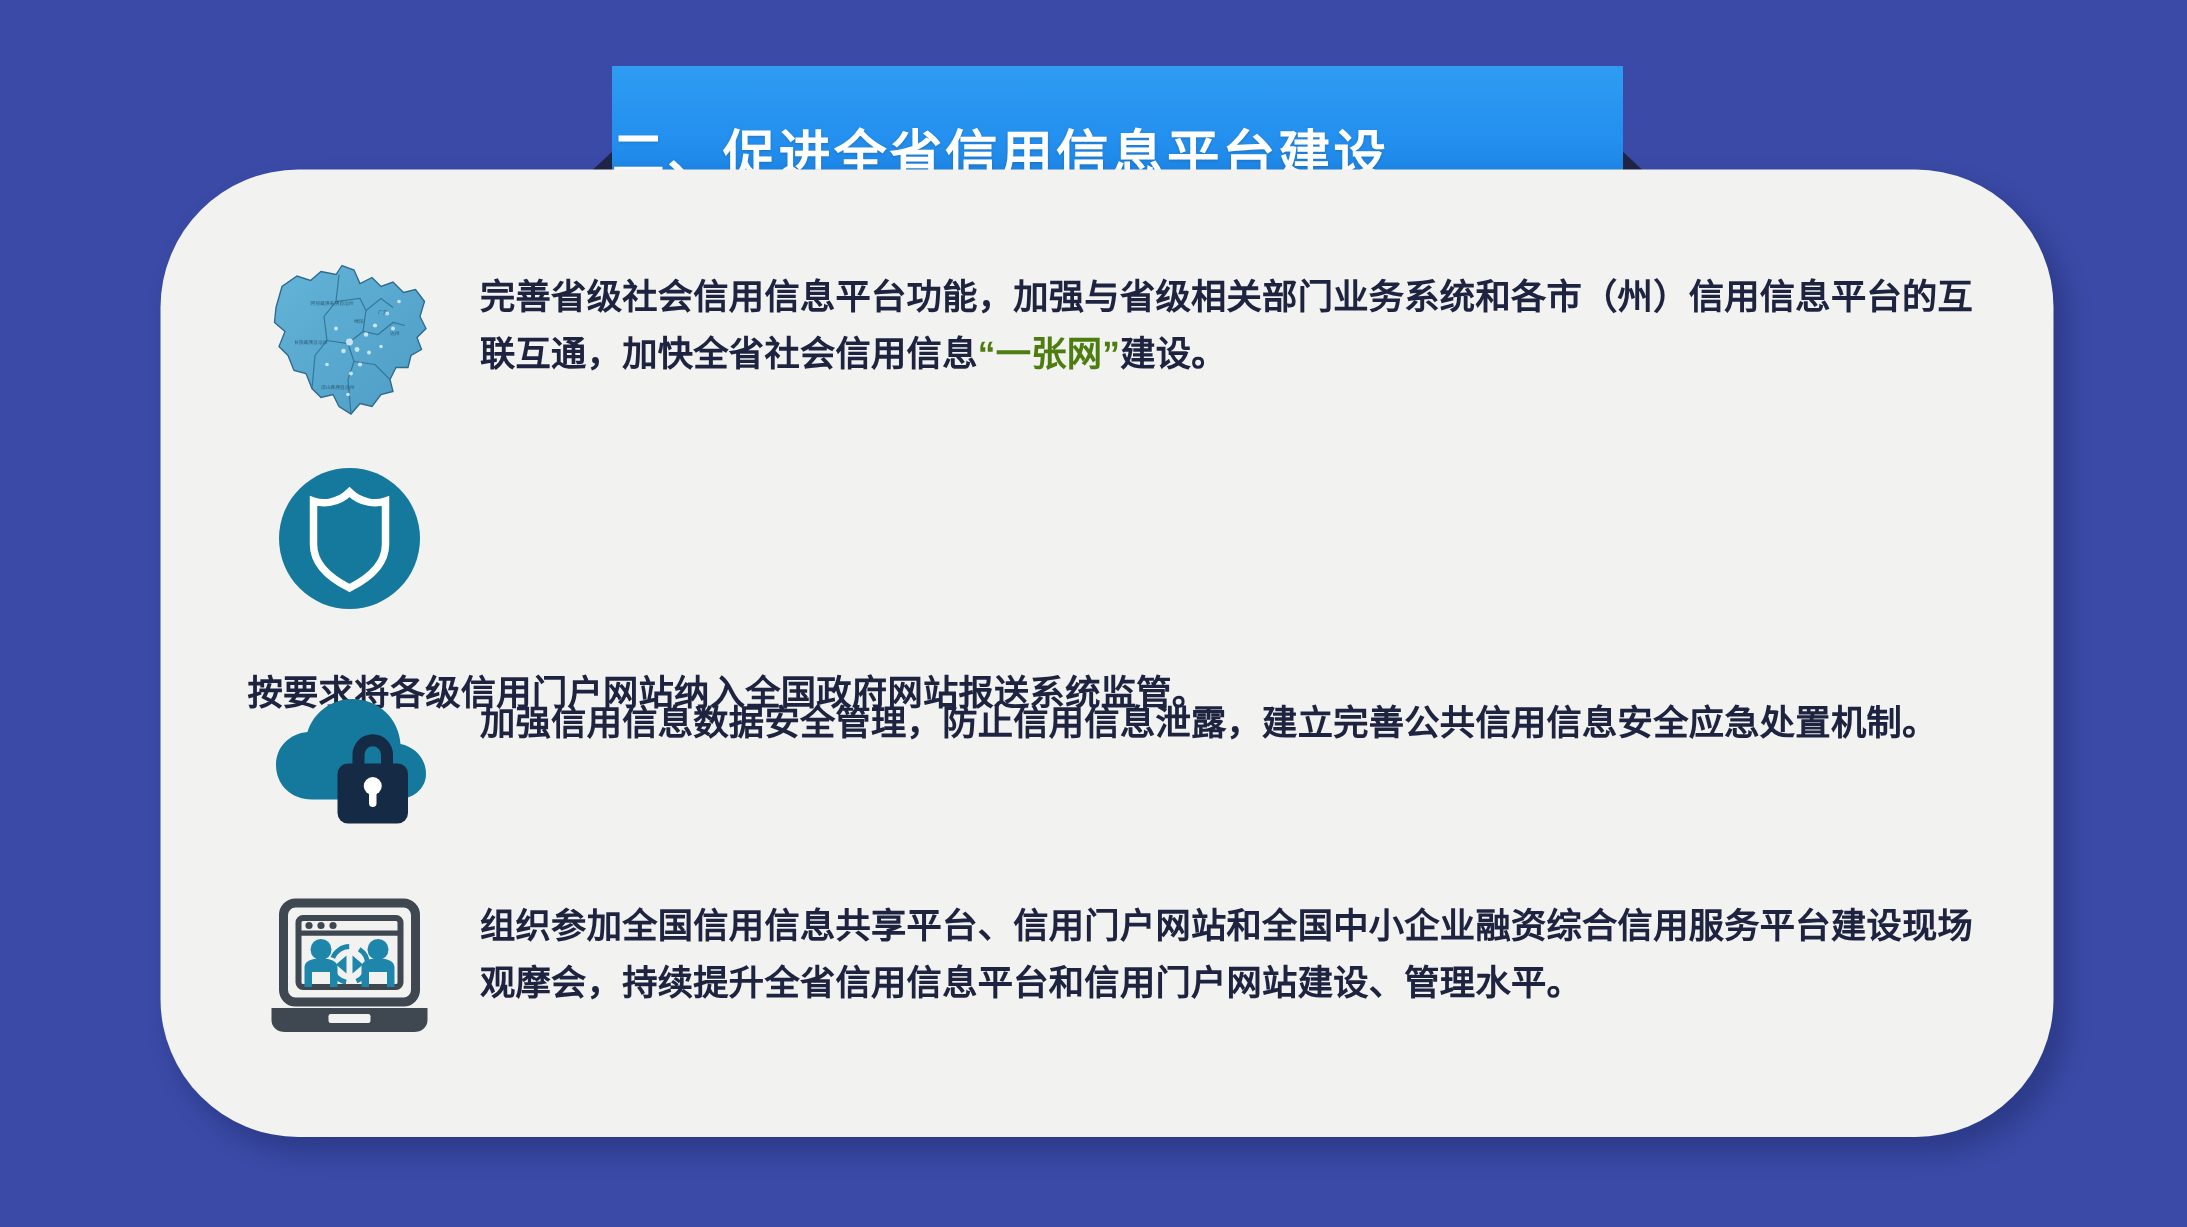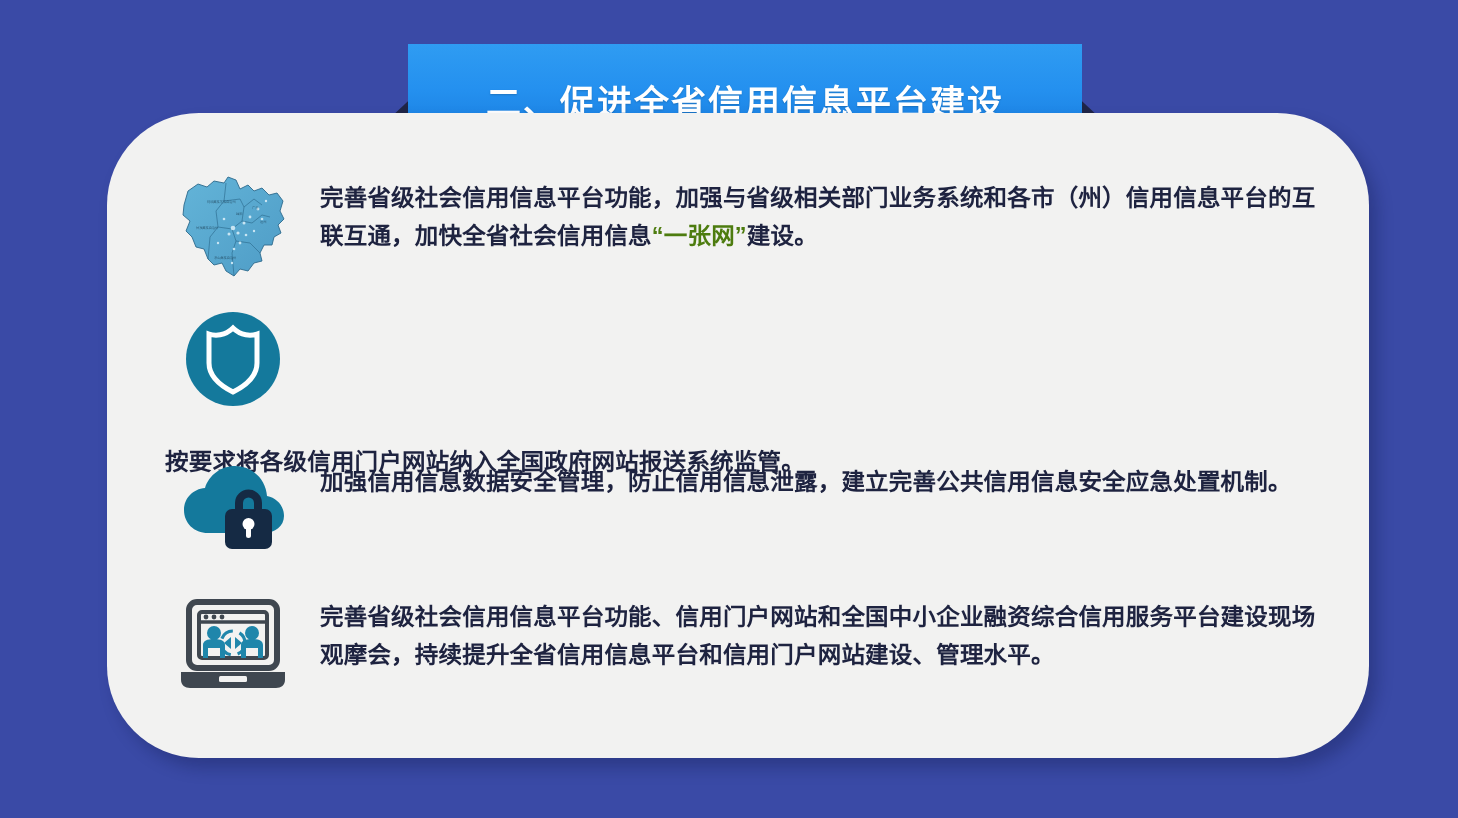--- a/index.html
+++ b/index.html
@@ -49,21 +49,20 @@
   .ribbon-plate {
     position: absolute;
     top: -4px;
     left: 63px;
     width: 674px;
     height: 110px;
     background: linear-gradient(180deg, #2f9cf2 0%, #2490ef 42%, #1577d9 100%);
     border-radius: 0 0 14px 14px;
     display: flex;
     align-items: center;
-    justify-content: center;
   }
   .ribbon-title {
     color: #ffffff;
     font-size: 35px;
     font-weight: bold;
     letter-spacing: 2px;
     white-space: nowrap;
     text-shadow: 0 1px 2px rgba(0,0,0,0.18);
   }
 
@@ -256,20 +255,20 @@
               <g fill="#1f86ab">
                 <path d="M58,41 L51,47 L58,53 Z"></path>
                 <path d="M62,41 L69,47 L62,53 Z"></path>
               </g>
               <path d="M8,76 L112,76 L112,84 C112,89 108,92 103,92 L17,92 C12,92 8,89 8,84 Z" fill="#3f4750"></path>
               <rect x="46" y="80" width="28" height="6" rx="1.5" fill="#f2f2f1"></rect>
             </svg>
           </span>
         </div>
         <div class="text-cell">
-          <div class="body-text">完善省级社会信用信息平台功能、信用门户网站和全国中小企业融资综合信用服务平台建设现场观摩会，持续提升全省信用信息平台和信用门户网站建设、管理水平。</div>
+          <div class="body-text">组织参加全国信用信息共享平台、信用门户网站和全国中小企业融资综合信用服务平台建设现场观摩会，持续提升全省信用信息平台和信用门户网站建设、管理水平。</div>
         </div>
       </div>
 
     </div>
   </div>
 
 </div>
 
 </body></html>

